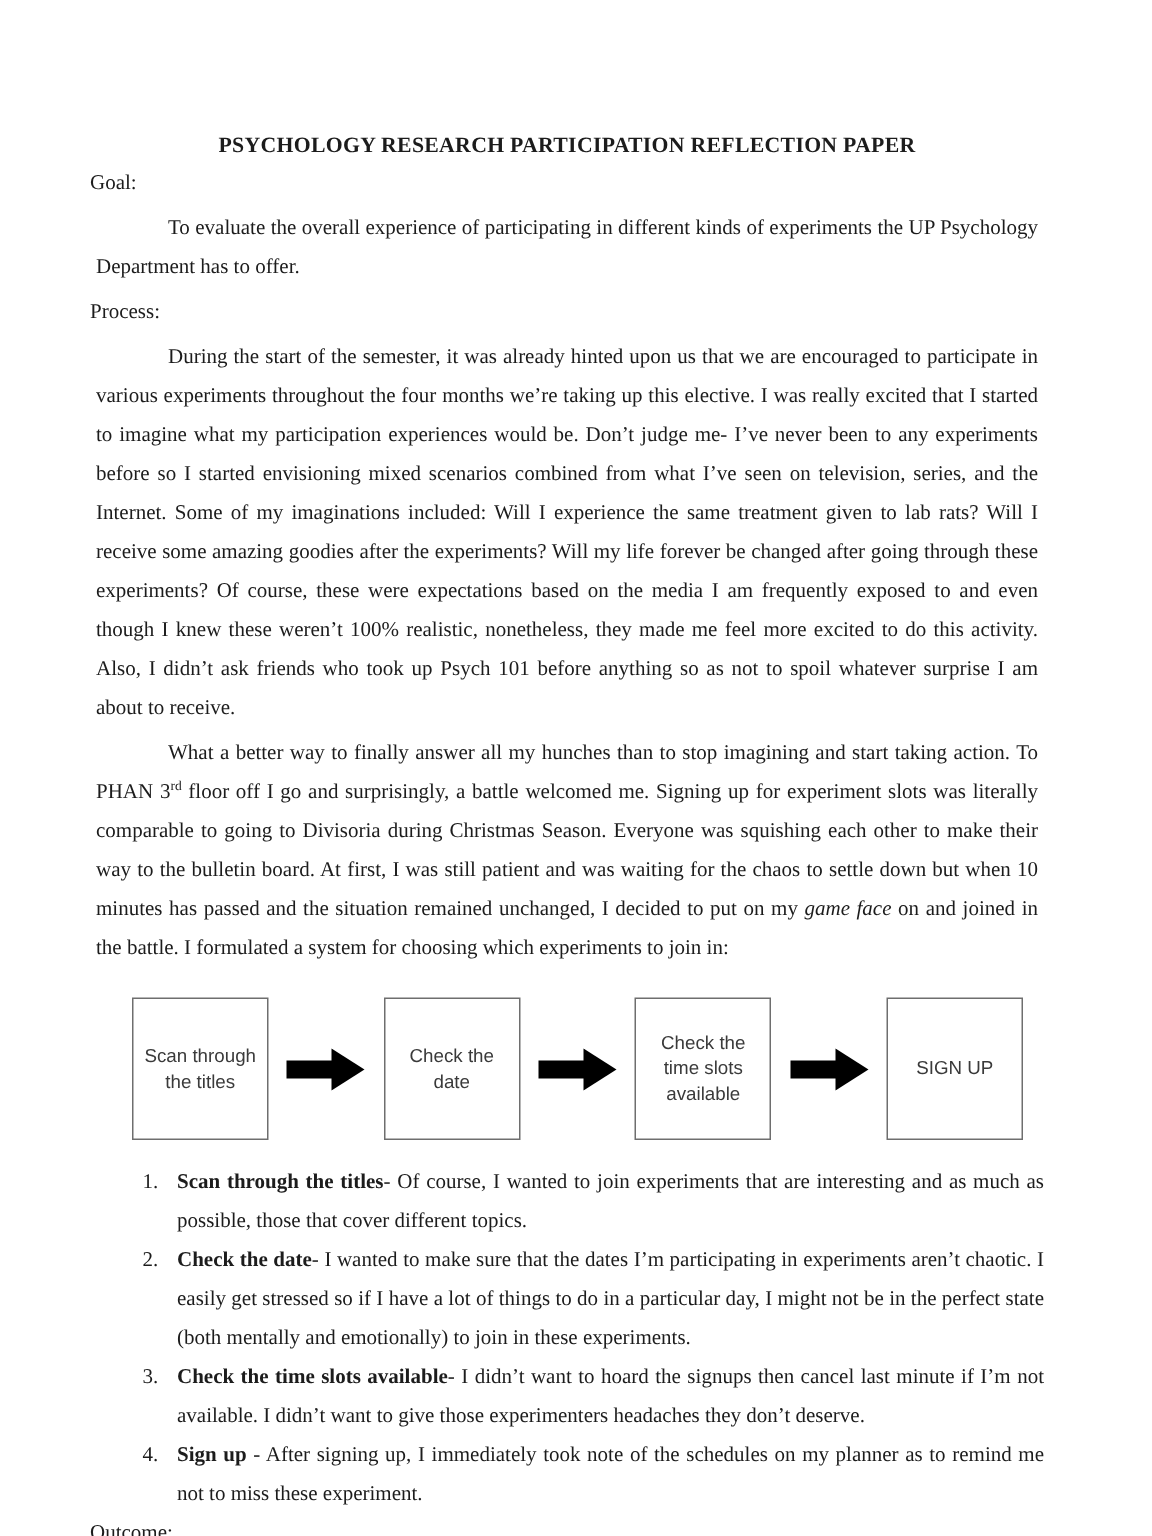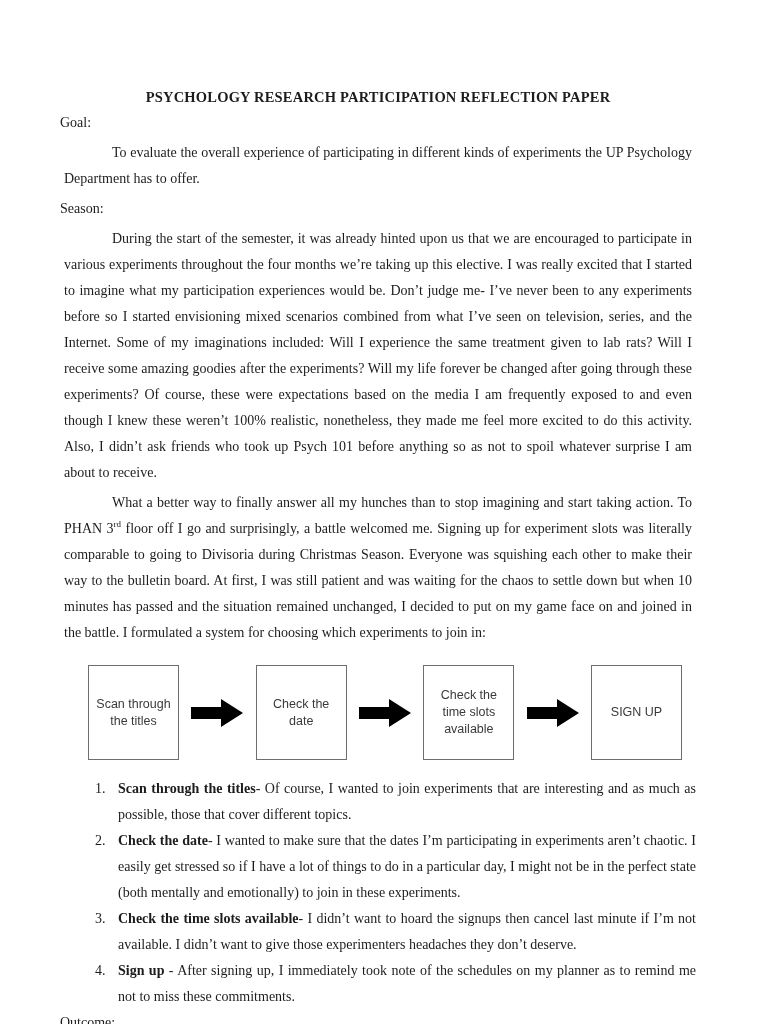--- a/index.html
+++ b/index.html
@@ -10,21 +10,21 @@
     font-family: "Liberation Serif", serif;
     font-size: 14px; line-height: 26px;
     overflow: hidden;
   }
   .title {
     margin: 0; font-size: 14.5px; font-weight: bold;
     text-align: center; letter-spacing: 0.2px;
   }
   .heading { font-weight: normal; }
   .para { margin: 4px; text-align: justify; text-indent: 48px; }
-  .para .seg-italic { }
+  .para .seg-italic { font-style: italic; }
   sup { font-size: 9px; line-height: 0; vertical-align: super; }
 
   .flowchart { display: flex; align-items: center; margin: 19px 14px 16px 28px; }
   .fc-box {
     flex: none; box-sizing: border-box;
     width: 91px; height: 95px;
     border: 1px solid #6e6e6e;
     display: flex; align-items: center; justify-content: center;
     text-align: center; padding: 0 5px;
     font-family: "Liberation Sans", sans-serif;
@@ -53,21 +53,21 @@
 <body>
 
 <div class="page">
 
   <h1 class="title">PSYCHOLOGY RESEARCH PARTICIPATION REFLECTION PAPER</h1>
 
   <div class="heading">Goal:</div>
 
   <p class="para"><span>To evaluate the overall experience of participating in different kinds of experiments the UP Psychology Department has to offer.</span></p>
 
-  <div class="heading">Season:</div>
+  <div class="heading">Process:</div>
 
   <p class="para"><span>During the start of the semester, it was already hinted upon us that we are encouraged to participate in various experiments throughout the four months we’re taking up this elective. I was really excited that I started to imagine what my participation experiences would be. Don’t judge me- I’ve never been to any experiments before so I started envisioning mixed scenarios combined from what I’ve seen on television, series, and the Internet. Some of my imaginations included: Will I experience the same treatment given to lab rats? Will I receive some amazing goodies after the experiments? Will my life forever be changed after going through these experiments? Of course, these were expectations based on the media I am frequently exposed to and even though I knew these weren’t 100% realistic, nonetheless, they made me feel more excited to do this activity. Also, I didn’t ask friends who took up Psych 101 before anything so as not to spoil whatever surprise I am about to receive.</span></p>
 
   <p class="para"><span>What a better way to finally answer all my hunches than to stop imagining and start taking action. To PHAN 3</span><sup>rd</sup><span> floor off I go and surprisingly, a battle welcomed me. Signing up for experiment slots was literally comparable to going to Divisoria during Christmas Season. Everyone was squishing each other to make their way to the bulletin board. At first, I was still patient and was waiting for the chaos to settle down but when 10 minutes has passed and the situation remained unchanged, I decided to put on my </span><span class="seg-italic">game face</span><span> on and joined in the battle. I formulated a system for choosing which experiments to join in:</span></p>
 
   <div class="flowchart">
     <div class="fc-box">
       <span>Scan through the titles</span>
     </div>
     <div class="fc-arrow">
@@ -98,19 +98,19 @@
     <div class="list-item">
       <span class="num">2.</span>
       <span class="label">Check the date</span><span class="body">- I wanted to make sure that the dates I’m participating in experiments aren’t chaotic. I easily get stressed so if I have a lot of things to do in a particular day, I might not be in the perfect state (both mentally and emotionally) to join in these experiments.</span>
     </div>
     <div class="list-item">
       <span class="num">3.</span>
       <span class="label">Check the time slots available</span><span class="body">- I didn’t want to hoard the signups then cancel last minute if I’m not available. I didn’t want to give those experimenters headaches they don’t deserve.</span>
     </div>
     <div class="list-item">
       <span class="num">4.</span>
-      <span class="label">Sign up</span><span class="body"> - After signing up, I immediately took note of the schedules on my planner as to remind me not to miss these commitments.</span>
+      <span class="label">Sign up</span><span class="body"> - After signing up, I immediately took note of the schedules on my planner as to remind me not to miss these experiment.</span>
     </div>
   </div>
 
   <div class="heading">Outcome:</div>
 
 </div>
 
 </body></html>

